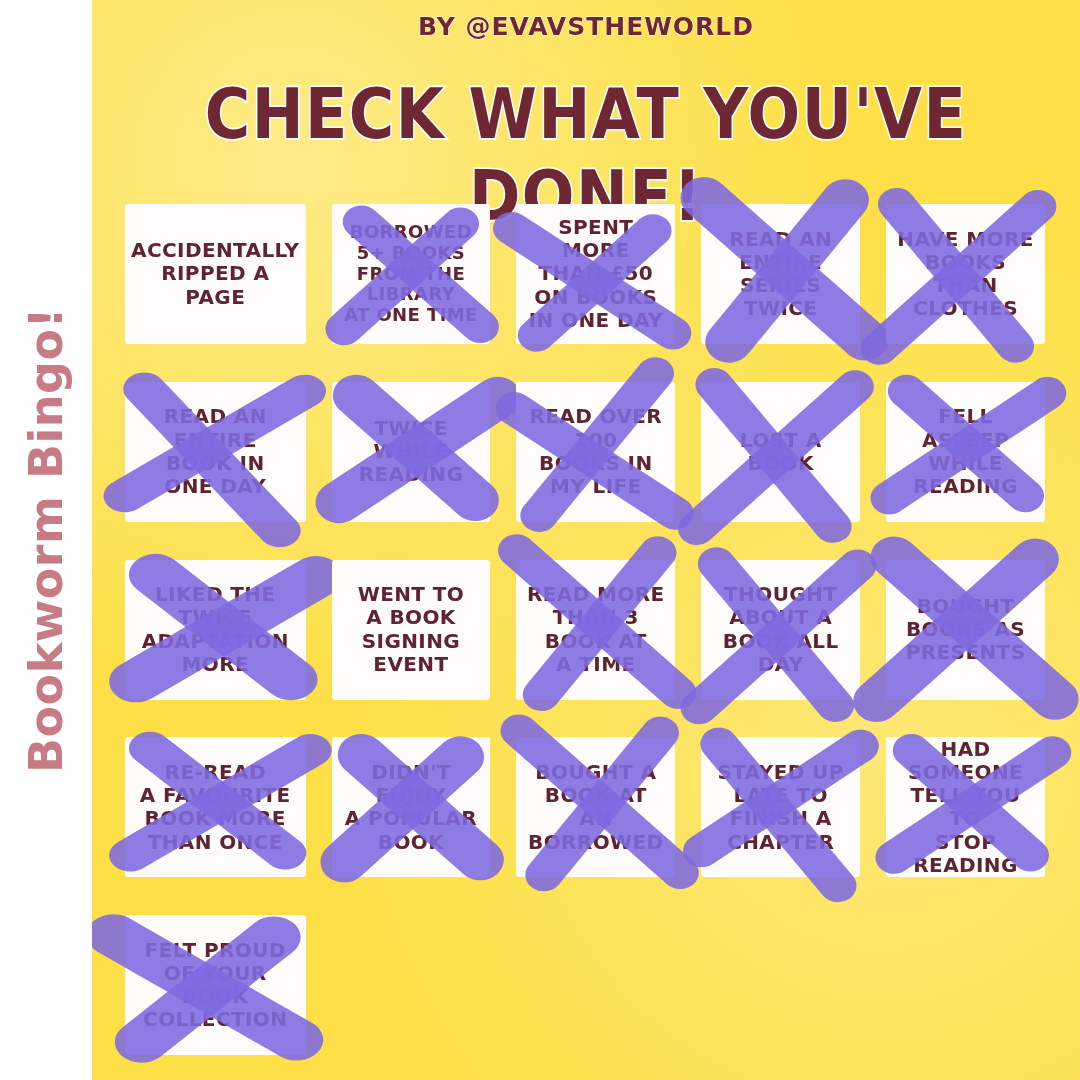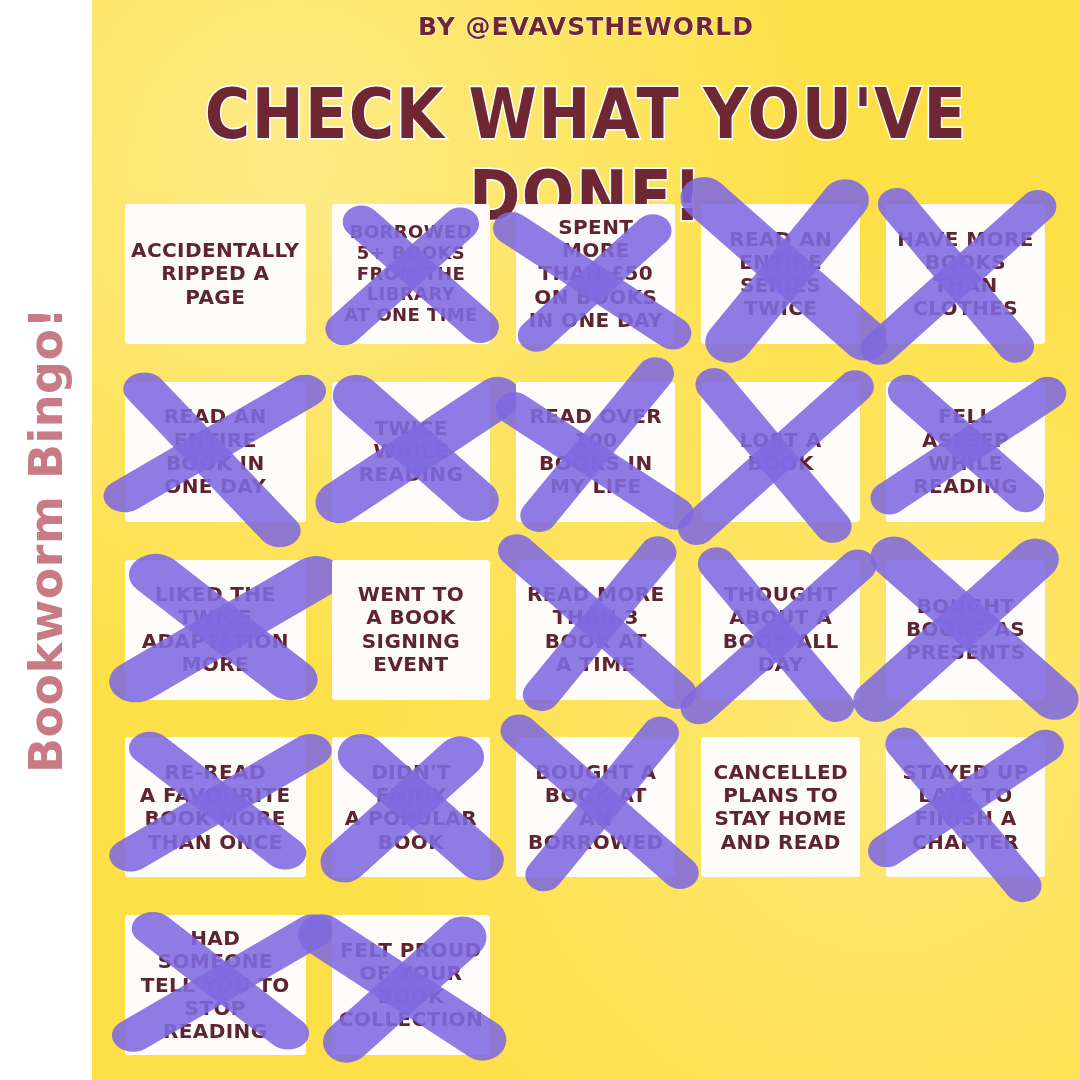--- a/index.html
+++ b/index.html
@@ -311,26 +311,20 @@
         <div class="cell">
           <div class="label">BOUGHT A
 BOOK AT
 AN BORROWED</div>
           <svg class="cross" viewBox="0 0 100 100" preserveAspectRatio="none">
             <line x1="19" y1="15" x2="84" y2="80"></line>
             <line x1="76" y1="16" x2="29" y2="81"></line>
           </svg>
         </div>
         <div class="cell">
-          <div class="label">CANCELLED
-PLANS TO
-STAY HOME
-AND READ</div>
-        </div>
-        <div class="cell">
           <div class="label">STAYED UP
 LATE TO
 FINISH A
 CHAPTER</div>
           <svg class="cross" viewBox="0 0 100 100" preserveAspectRatio="none">
             <line x1="25" y1="21" x2="73" y2="86"></line>
             <line x1="82" y1="22" x2="18" y2="70"></line>
           </svg>
         </div>
         <div class="cell">

